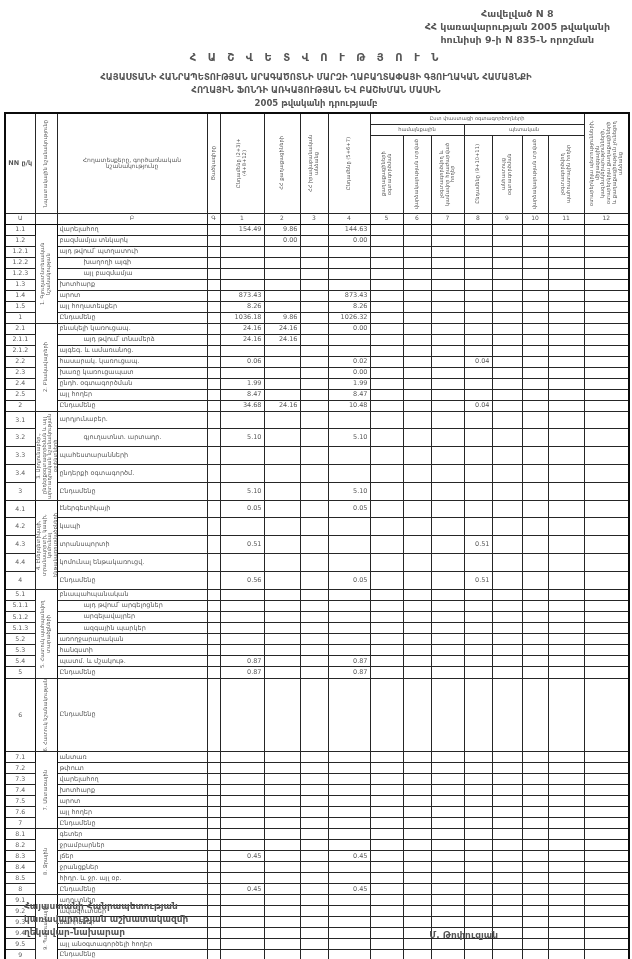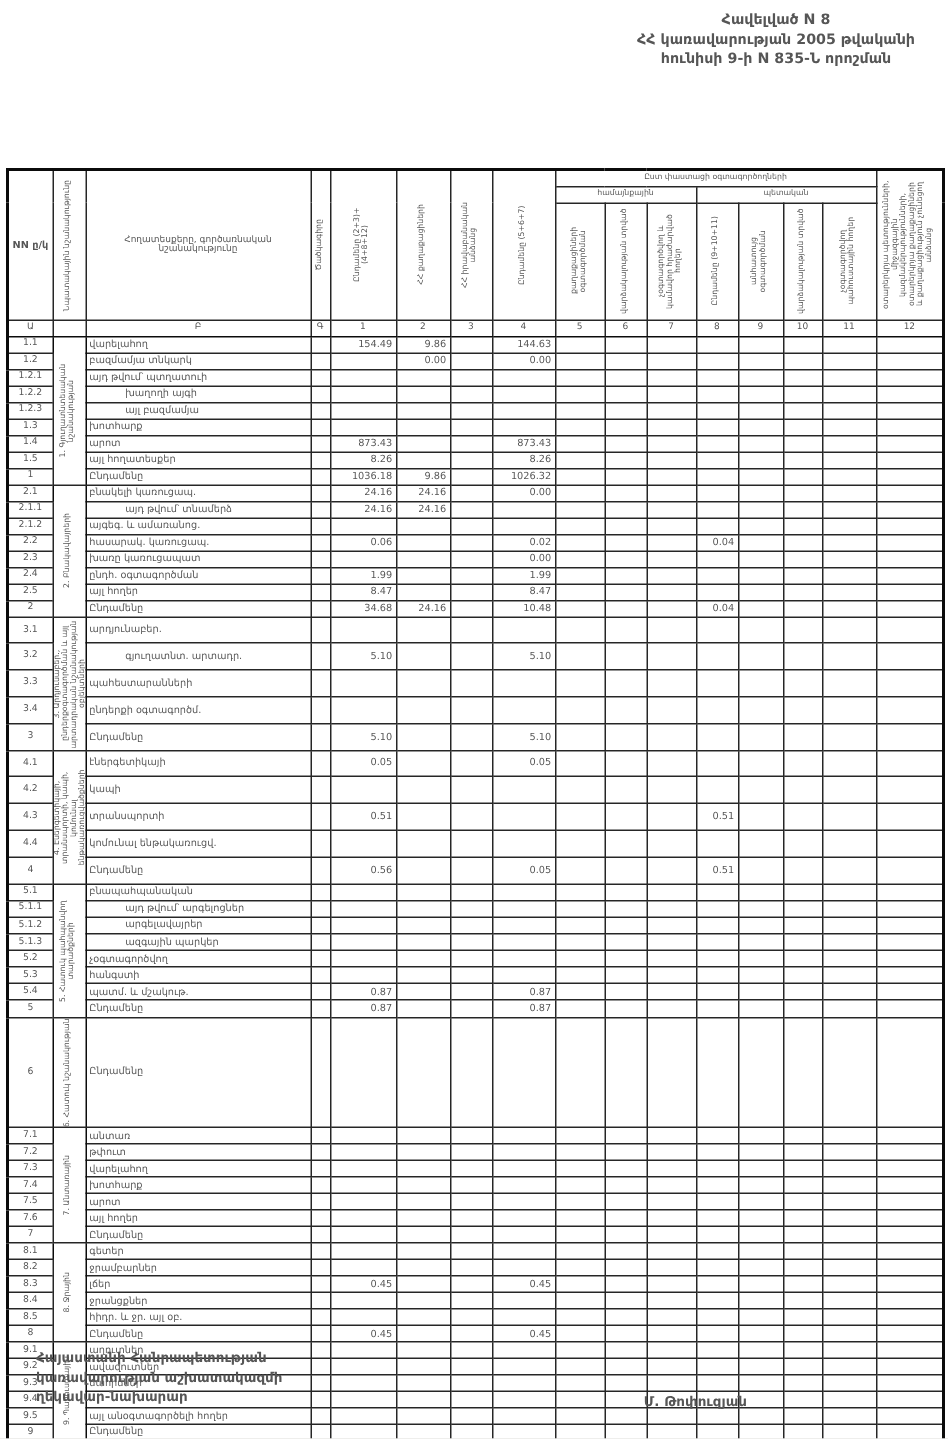--- a/index.html
+++ b/index.html
@@ -44,20 +44,26 @@
 <body>
 
 <div class="page scan">
 
   <div class="appendix">
     <div>Հավելված N 8</div>
     <div>ՀՀ կառավարության 2005 թվականի</div>
     <div>հունիսի 9-ի N 835-Ն որոշման</div>
   </div>
 
+  <div class="title">
+    <div class="t1">Հ Ա Շ Վ Ե Տ Վ Ո Ւ Թ Յ Ո Ւ Ն</div>
+    <div class="t2">ՀԱՅԱՍՏԱՆԻ ՀԱՆՐԱՊԵՏՈՒԹՅԱՆ ԱՐԱԳԱԾՈՏՆԻ ՄԱՐԶԻ ՂԱԲԱՂՏԱՓԱՅԻ ԳՅՈՒՂԱԿԱՆ ՀԱՄԱՅՆՔԻ</div>
+    <div class="t2">ՀՈՂԱՅԻՆ ՖՈՆԴԻ ԱՌԿԱՅՈՒԹՅԱՆ ԵՎ ԲԱՇԽՄԱՆ ՄԱՍԻՆ</div>
+    <div class="t4">2005 թվականի դրությամբ</div>
+  </div>
 
   <table id="land-table">
       <colgroup>
         <col style="width: 30px;">
         <col style="width: 22px;">
         <col style="width: 150px;">
         <col style="width: 13px;">
         <col style="width: 44px;">
         <col style="width: 36px;">
         <col style="width: 28px;">
@@ -682,21 +688,21 @@
           <td class="num"></td>
           <td class="num"></td>
           <td class="num"></td>
           <td class="num"></td>
           <td class="num"></td>
           <td class="num"></td>
           <td class="num"></td>
         </tr>
         <tr style="height: 11px;">
           <td class="nn">5.2</td>
-          <td class="lbl">չօգտագործվող</td>
+          <td class="lbl">առողջարարական</td>
           <td></td>
           <td class="num"></td>
           <td class="num"></td>
           <td class="num"></td>
           <td class="num"></td>
           <td class="num"></td>
           <td class="num"></td>
           <td class="num"></td>
           <td class="num"></td>
           <td class="num"></td>

